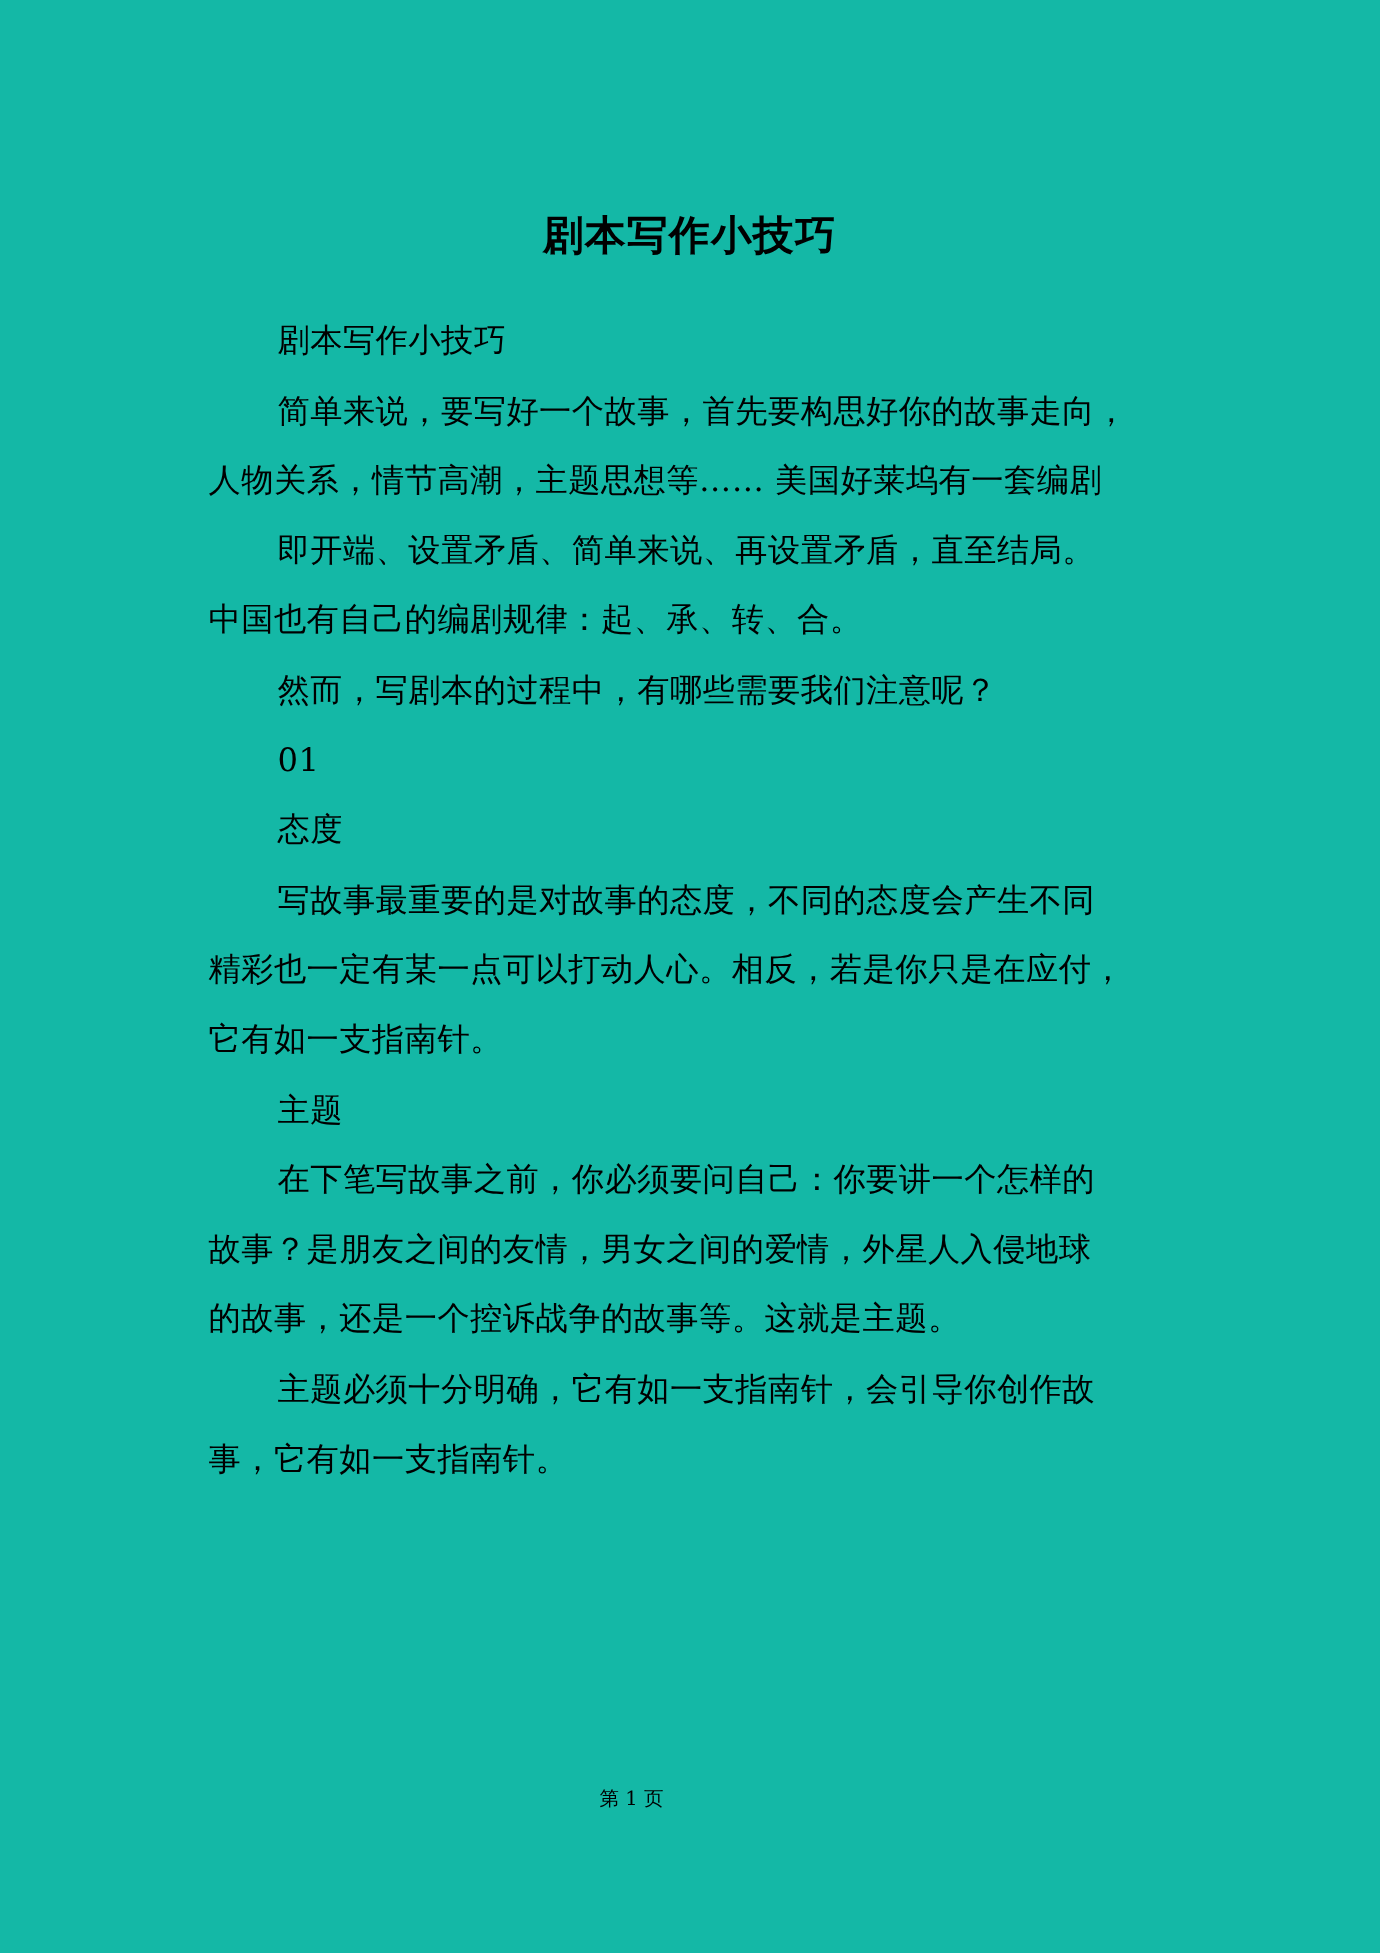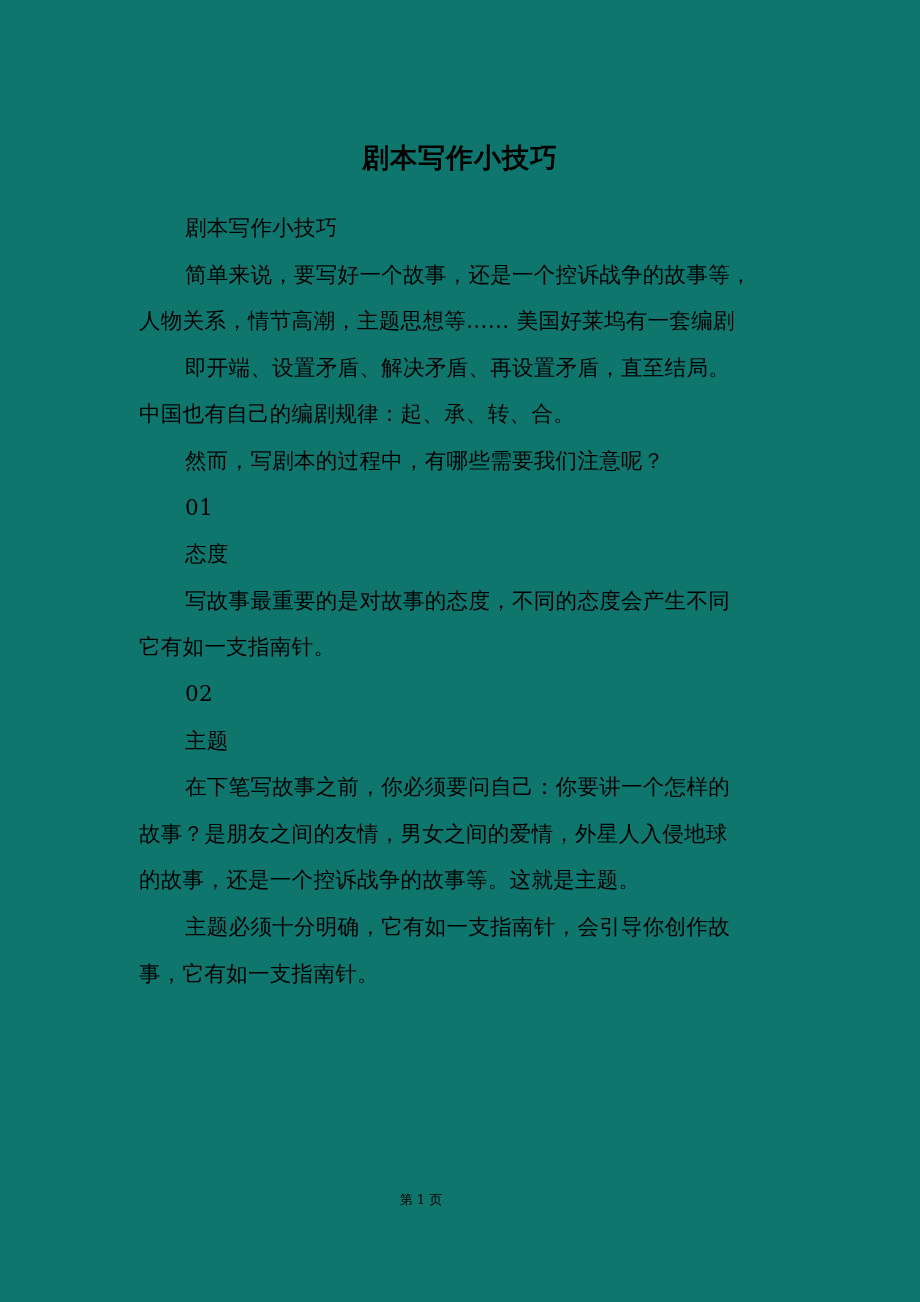--- a/index.html
+++ b/index.html
@@ -1,45 +1,45 @@
 <!DOCTYPE html>
 <html><head>
 <meta charset="utf-8">
 <style>
   html, body { margin: 0; padding: 0; background: #ffffff; }
   body { width: 920px; height: 1302px; position: relative; overflow: hidden;
          font-family: "DejaVu Serif", "Liberation Serif", serif; color: #000; }
-  .page { position: absolute; left: 0; top: 0; width: 920px; height: 1302px; background: #0f766e; }
+  .page { position: absolute; left: 0; top: 0; width: 920px; height: 1302px; background: #14b8a6; }
   .title { position: absolute; top: 138px; left: 0; width: 920px; text-align: center;
            font-family: "DejaVu Sans", "Liberation Sans", sans-serif; font-weight: bold;
            font-size: 27px; line-height: 40px; letter-spacing: 1px; }
   .body { position: absolute; left: 139px; top: 205px; width: 640px; }
   .line { font-size: 21.5px; line-height: 46.6px; height: 46.6px; white-space: nowrap; letter-spacing: 0.3px; }
   .indent { padding-left: 46px; }
   .footer { position: absolute; top: 1190px; left: 0; width: 842px; text-align: center;
             font-size: 13px; line-height: 20px; }
 </style>
 </head>
 <body>
 
 <div class="page">
   <div class="title">剧本写作小技巧</div>
 
   <div class="body">
     <div class="line indent">剧本写作小技巧</div>
-    <div class="line indent">简单来说，要写好一个故事，还是一个控诉战争的故事等，</div>
+    <div class="line indent">简单来说，要写好一个故事，首先要构思好你的故事走向，</div>
     <div class="line">人物关系，情节高潮，主题思想等…… 美国好莱坞有一套编剧</div>
-    <div class="line indent">即开端、设置矛盾、解决矛盾、再设置矛盾，直至结局。</div>
+    <div class="line indent">即开端、设置矛盾、简单来说、再设置矛盾，直至结局。</div>
     <div class="line">中国也有自己的编剧规律：起、承、转、合。</div>
     <div class="line indent">然而，写剧本的过程中，有哪些需要我们注意呢？</div>
     <div class="line indent">01</div>
     <div class="line indent">态度</div>
     <div class="line indent">写故事最重要的是对故事的态度，不同的态度会产生不同</div>
+    <div class="line">精彩也一定有某一点可以打动人心。相反，若是你只是在应付，</div>
     <div class="line">它有如一支指南针。</div>
-    <div class="line indent">02</div>
     <div class="line indent">主题</div>
     <div class="line indent">在下笔写故事之前，你必须要问自己：你要讲一个怎样的</div>
     <div class="line">故事？是朋友之间的友情，男女之间的爱情，外星人入侵地球</div>
     <div class="line">的故事，还是一个控诉战争的故事等。这就是主题。</div>
     <div class="line indent">主题必须十分明确，它有如一支指南针，会引导你创作故</div>
     <div class="line">事，它有如一支指南针。</div>
   </div>
 
   <div class="footer">第 1 页</div>
 </div>

